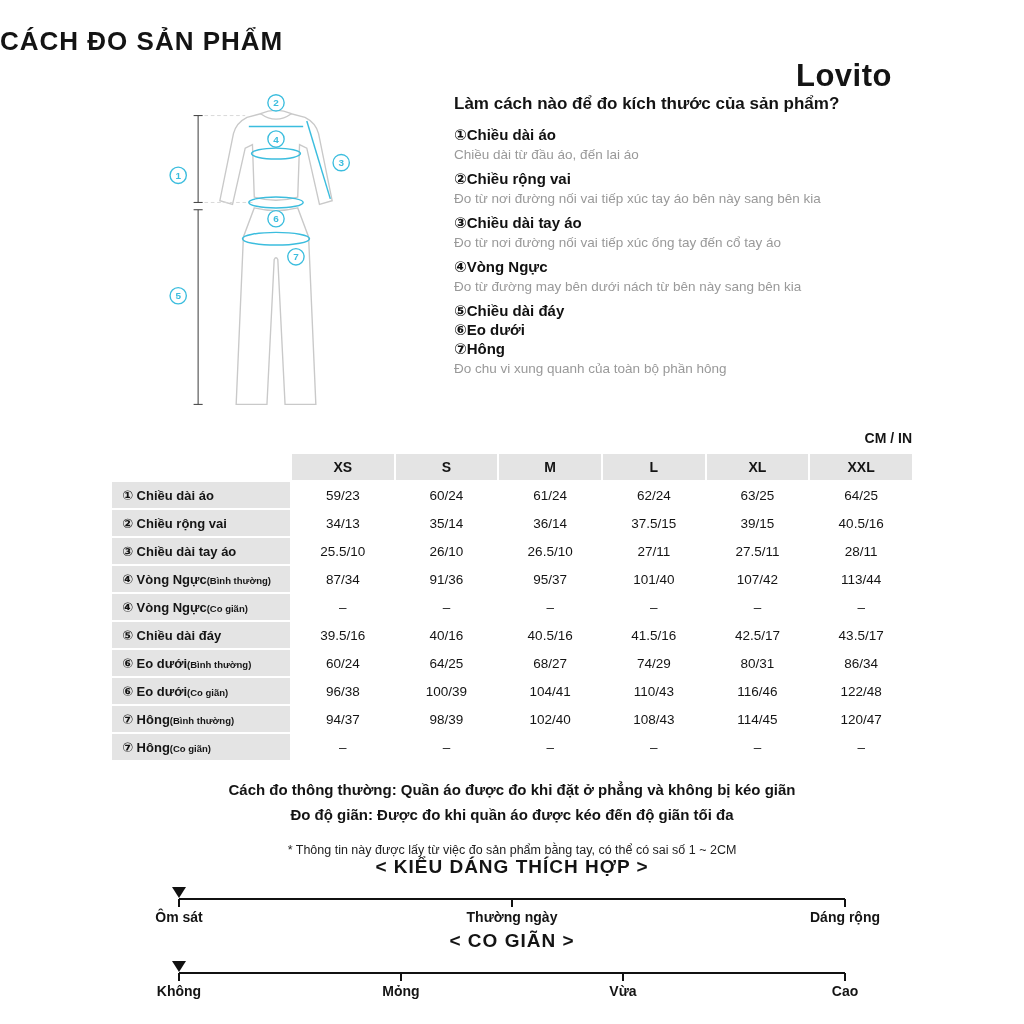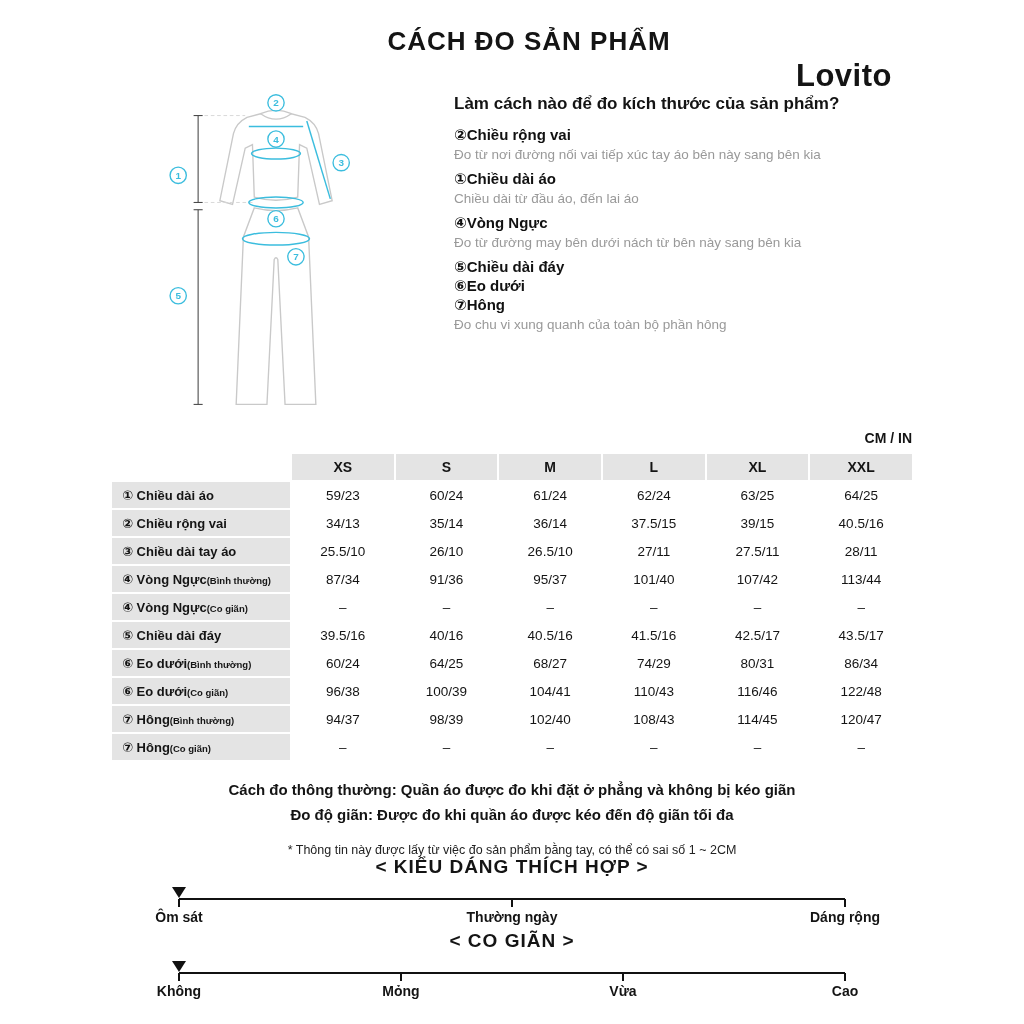--- a/index.html
+++ b/index.html
@@ -6,21 +6,21 @@
   html,body { background:#fff; }
   body {
     width:1024px; height:1024px;
     font-family:"Liberation Sans","DejaVu Sans",sans-serif;
     color:#141414;
   }
   .page { position:relative; width:1024px; height:1024px; overflow:hidden; background:#fff; }
 
   
   .header { position:absolute; top:26px; left:0; width:100%; height:48px; }
-  .title { text-align:center; font-size:26px; font-weight:bold; letter-spacing:1px;padding-left:34px; }
+  .title { font-size:26px; font-weight:bold; letter-spacing:1px; }
   .brand { position:absolute; right:132px; top:-4px; font-size:31px; font-weight:bold; letter-spacing:.5px;margin-top:36px; }
 
   
   .guide { position:absolute; top:92px; left:112px; right:100px; display:flex; }
   .diagram-wrap { width:300px; flex:none; margin-left:28px; }
   .diagram-svg { width:272px; height:326px; display:block; }
   .garment path { stroke:var(--garment,#c9c9c9); fill:none; stroke-width:1.5; }
   .dash line { stroke:#d5d5d5; stroke-width:1; stroke-dasharray:4 3; }
   .bracket line { stroke:#4a4a4a; stroke-width:1.2; }
   .measure line, .measure ellipse { stroke:var(--accent,#3bbdde); fill:none; stroke-width:1.6; }
@@ -118,26 +118,30 @@
           <circle class="numcircle" cx="172" cy="182" r="9"></circle>
             <text class="numtext" x="172" y="186">7</text>
         </g>
       </svg>
     </div>
 
     <div class="instructions">
       <div class="question">Làm cách nào để đo kích thước của sản phẩm?</div>
       <div>
           <div class="guide-item">
+            <div class="guide-item-label">①Chiều dài áo</div>
+            <div class="guide-item-desc">Chiều dài từ đầu áo, đến lai áo</div>
+          </div>
+          <div class="guide-item">
             <div class="guide-item-label">②Chiều rộng vai</div>
             <div class="guide-item-desc">Đo từ nơi đường nối vai tiếp xúc tay áo bên này sang bên kia</div>
           </div>
           <div class="guide-item">
-            <div class="guide-item-label">①Chiều dài áo</div>
-            <div class="guide-item-desc">Chiều dài từ đầu áo, đến lai áo</div>
+            <div class="guide-item-label">③Chiều dài tay áo</div>
+            <div class="guide-item-desc">Đo từ nơi đường nối vai tiếp xúc ống tay đến cổ tay áo</div>
           </div>
           <div class="guide-item">
             <div class="guide-item-label">④Vòng Ngực</div>
             <div class="guide-item-desc">Đo từ đường may bên dưới nách từ bên này sang bên kia</div>
           </div>
           <div class="guide-item">
             <div class="guide-item-label">⑤Chiều dài đáy</div>
           </div>
           <div class="guide-item">
             <div class="guide-item-label">⑥Eo dưới</div>

